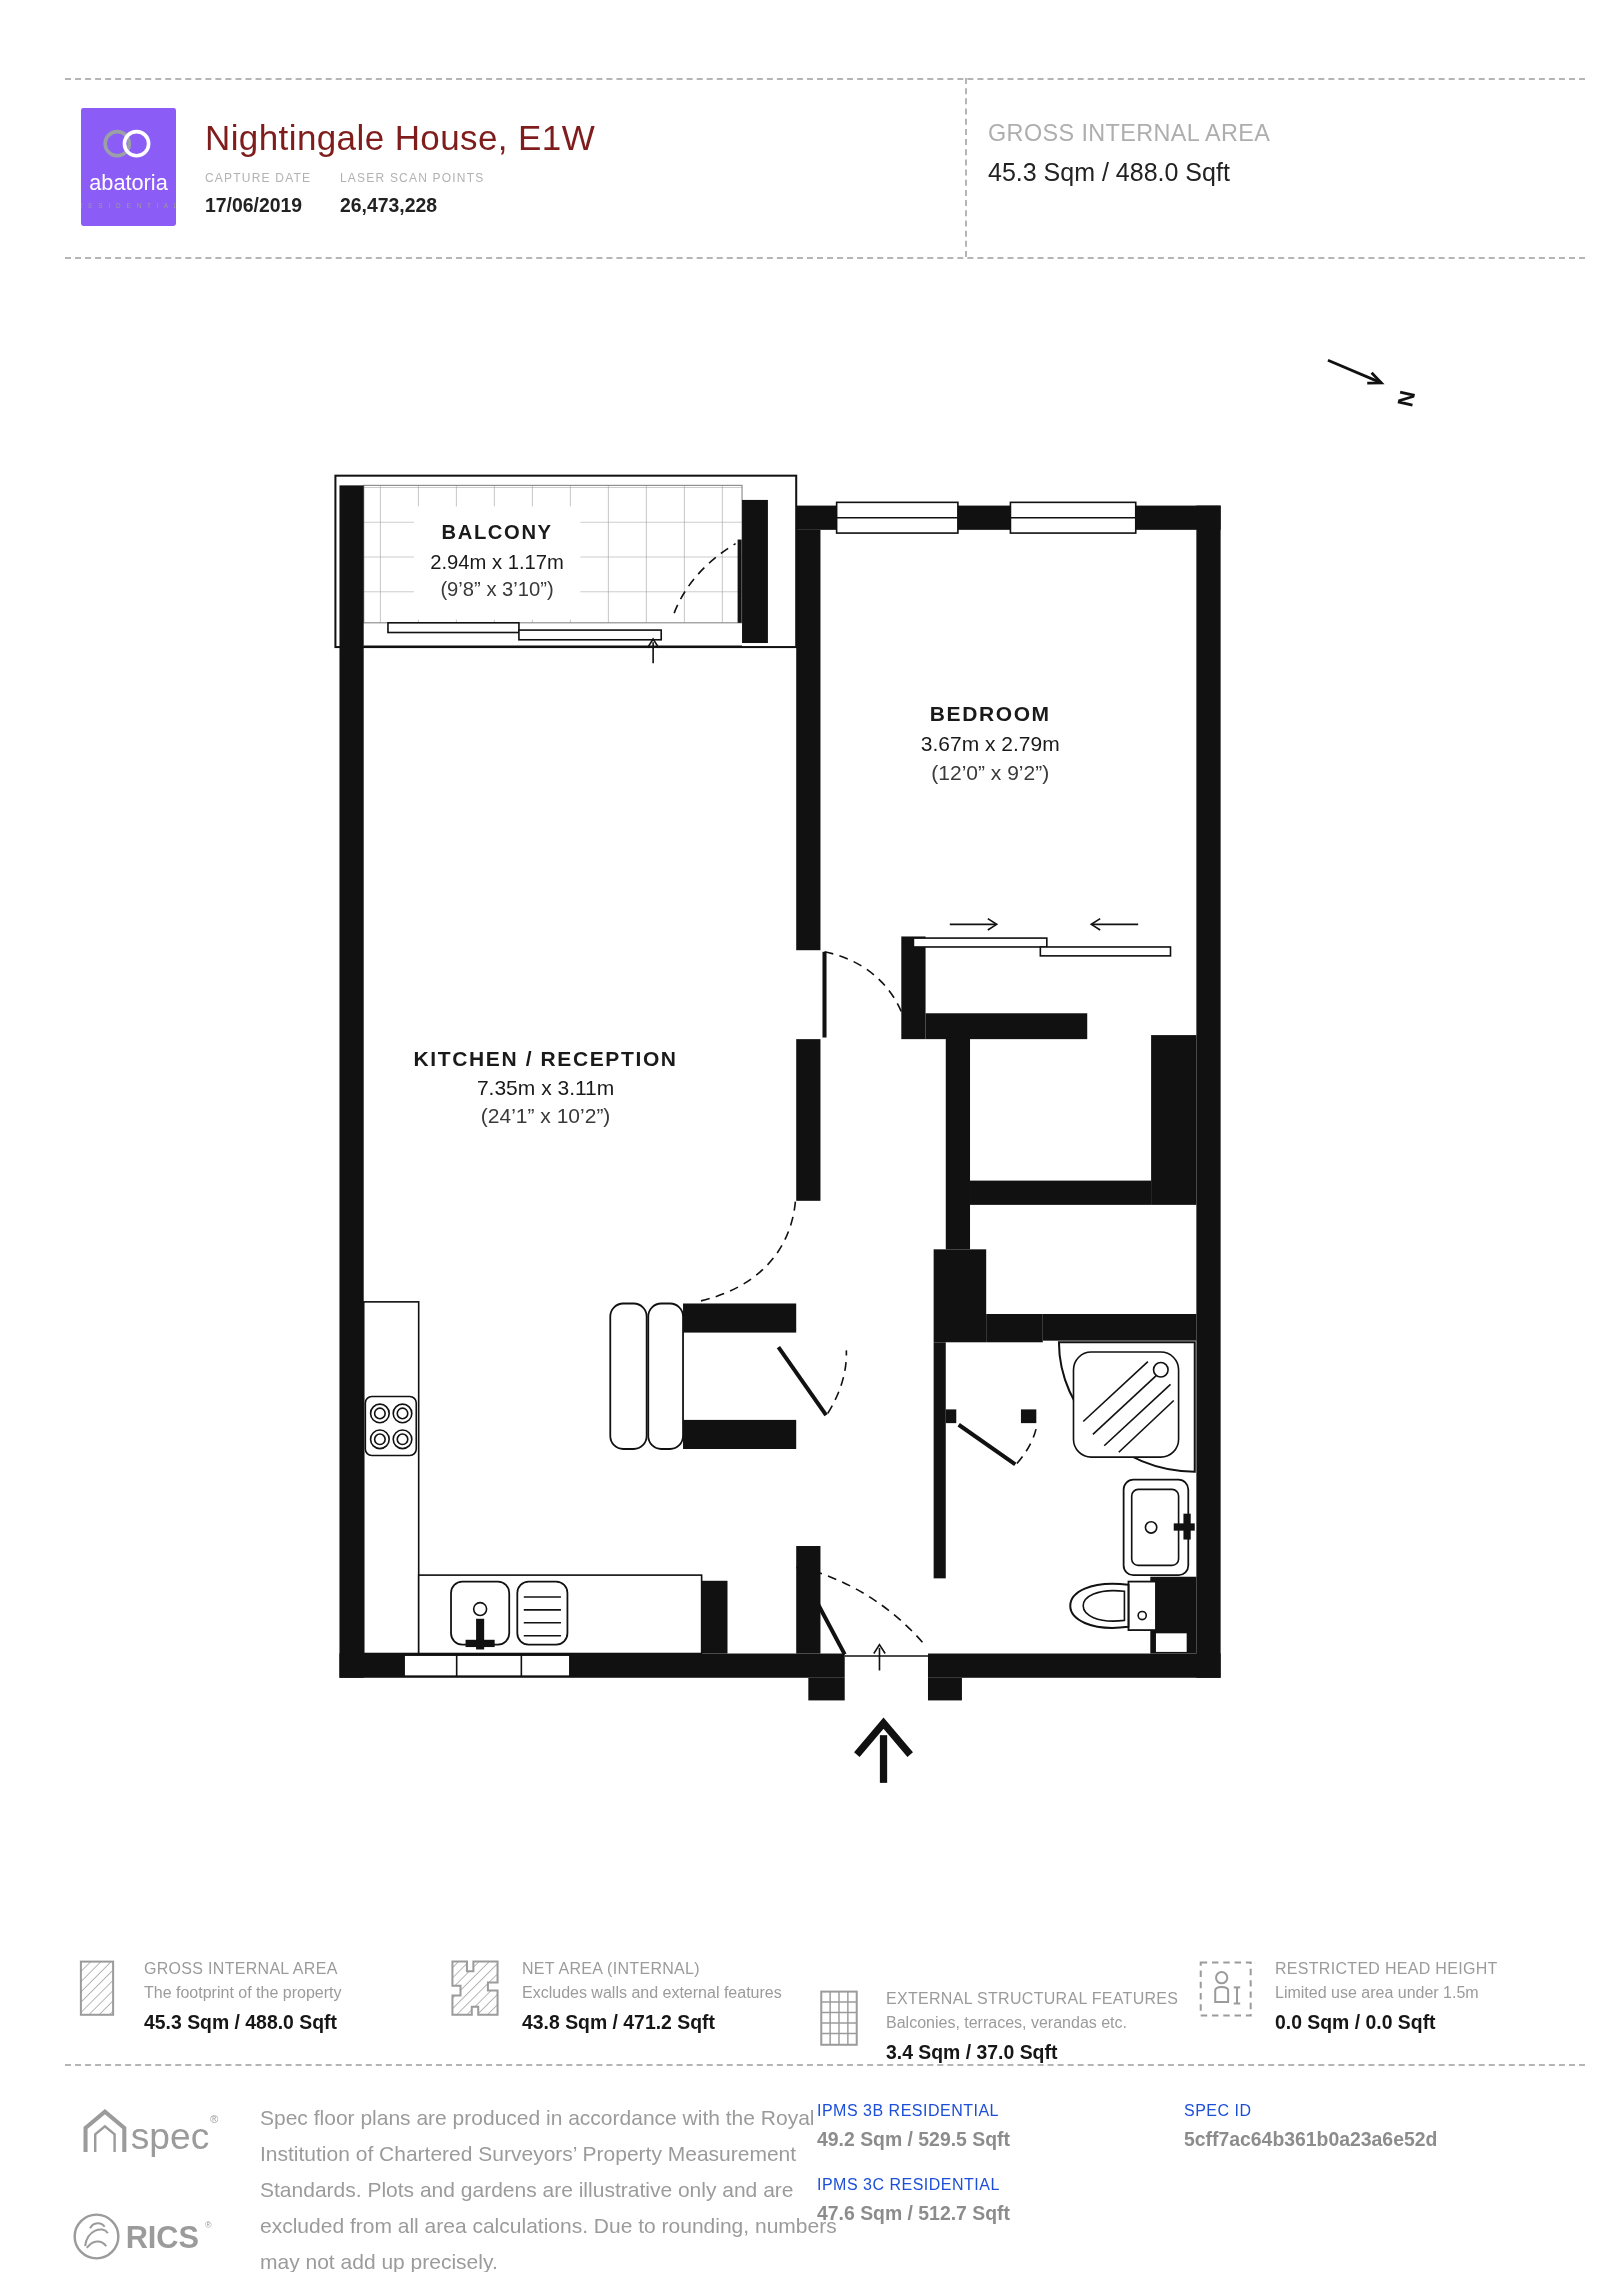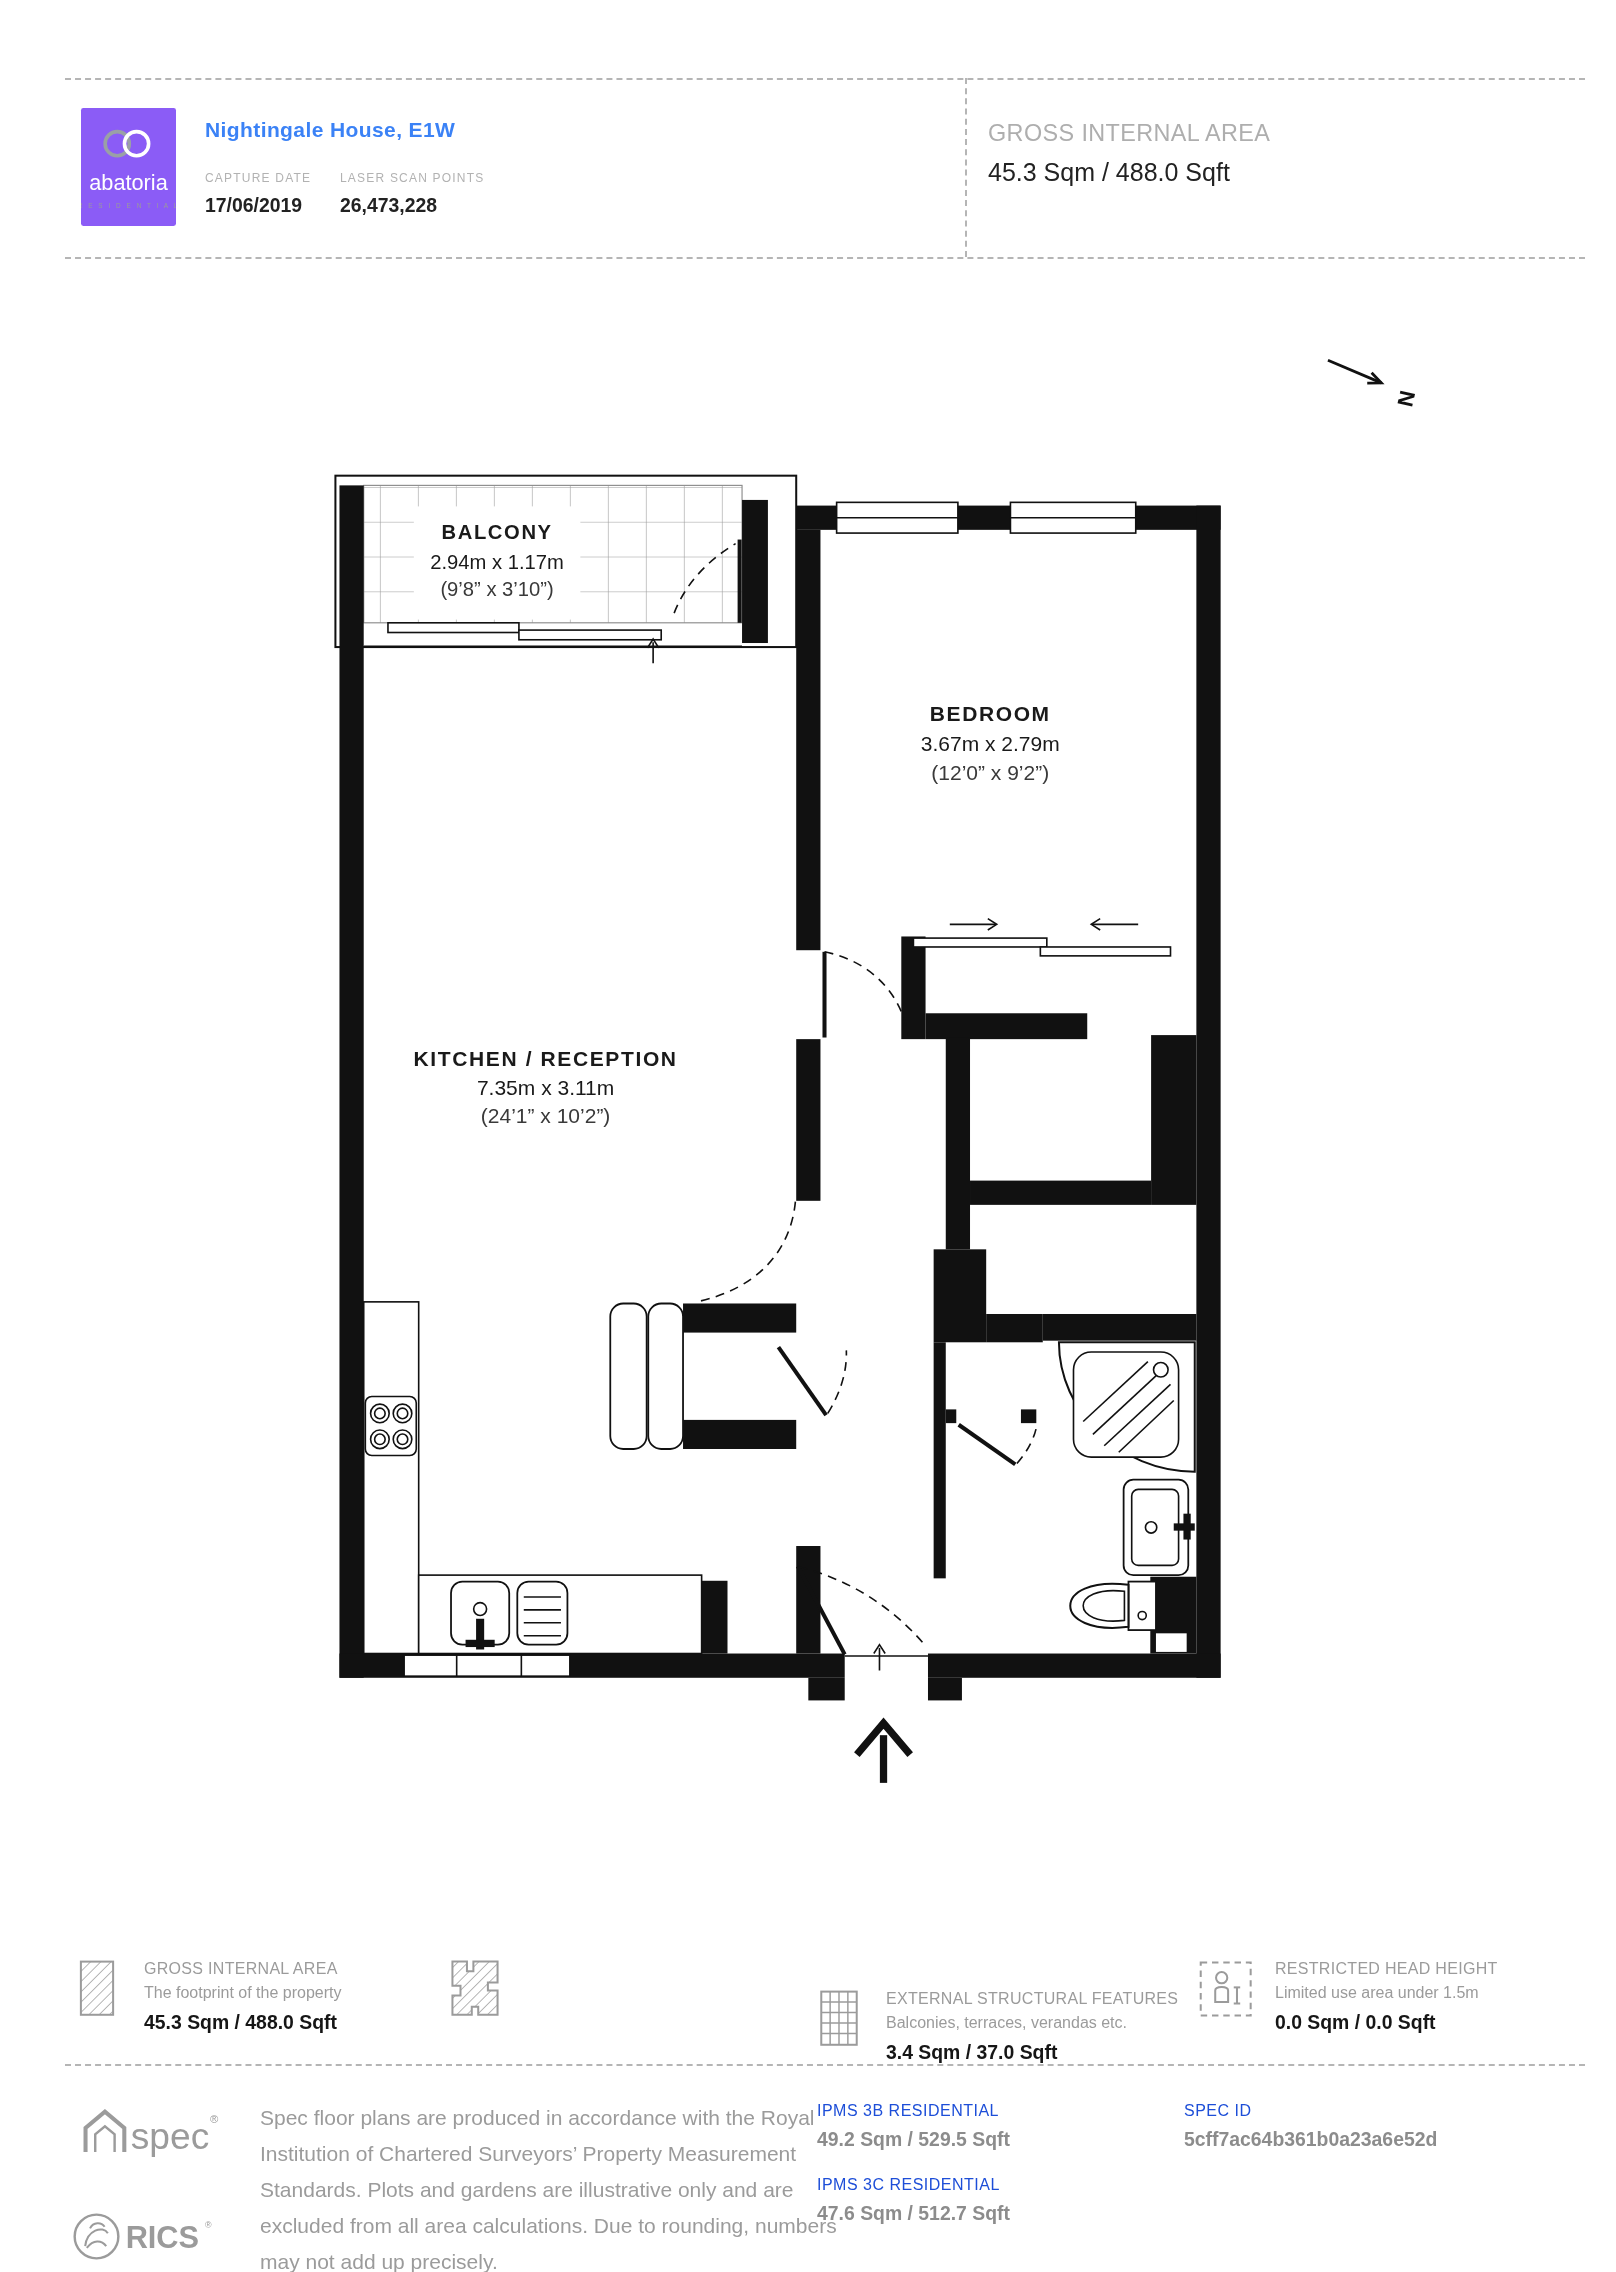--- a/index.html
+++ b/index.html
@@ -2,21 +2,21 @@
 <html style="font-size:13px"><head>
 <meta charset="utf-8">
 <style>
   html,body{margin:0;padding:0;background:#e8e8e8;}
   .page{position:relative;width:1617px;height:2273px;background:#ffffff;overflow:hidden;
         font-family:"Liberation Sans", sans-serif;color:#1a1a1a;}
   .abs{position:absolute;}
   .dash-h{position:absolute;height:0;border-top:2.4px dashed #b5b5b5;}
   .dash-v{position:absolute;width:0;border-left:2.4px dashed #b5b5b5;}
   .logo-box{position:absolute;left:81px;top:108px;width:95px;height:118px;background:#8b5cf6;border-radius:2.4px;}
-  .hd-title{position:absolute;left:205px;top:118px;font-size:21px;font-weight:bold;letter-spacing:0.4px;color:#3b82f6;}
+  .hd-title{position:absolute;left:205px;top:118px;font-size:35px;font-weight:normal;letter-spacing:0.4px;color:#7f1d1d;}
   .hd-label{position:absolute;font-size:12px;letter-spacing:1.2px;color:#b2b2b2;font-weight:500;}
   .hd-value{position:absolute;font-size:19.4px;font-weight:bold;color:#222;}
   .gia-label{position:absolute;left:988px;top:120px;font-size:23.4px;color:#aeaeae;letter-spacing:0.4px;}
   .gia-value{position:absolute;left:988px;top:158px;font-size:25px;color:#222;}
   .floorplan-svg{position:absolute;left:307px;top:449px;}
   .legend-item{position:absolute;top:1960px;display:flex;gap:21px;}
   .legend-text .t1{font-size:16px;color:#9b9b9b;letter-spacing:0.3px;}
   .legend-text .t2{font-size:16px;color:#9b9b9b;margin-top:5.7px;}
   .legend-text .t3{font-size:19.4px;color:#161616;font-weight:bold;margin-top:9.7px;}
   .foot-disclaimer{position:absolute;left:260px;top:2100px;width:595px;font-size:21px;line-height:36px;color:#9b9b9b;}
@@ -255,20 +255,25 @@
 
   <div class="legend-item" style="left:449px;">
     <svg width="52" height="58" viewBox="0 0 64 72">
       <defs>
         <pattern id="hatch2" width="9" height="9" patternUnits="userSpaceOnUse" patternTransform="rotate(45)">
           <line x1="0" y1="0" x2="0" y2="9" stroke="#a5a5a5" stroke-width="2"></line>
         </pattern>
       </defs>
       <path d="M4 2 h18 v12 h8 v-12 h30 v26 h-12 v10 h12 v30 h-24 v-10 h-8 v10 H4 v-24 h10 v-12 H4 Z" fill="url(#hatch2)" stroke="#9b9b9b" stroke-width="2.5"></path>
     </svg>
+    <div class="legend-text">
+      <div class="t1">NET AREA (INTERNAL)</div>
+      <div class="t2">Excludes walls and external features</div>
+      <div class="t3">43.8 Sqm / 471.2 Sqft</div>
+    </div>
   </div>
 
   <div class="legend-item" style="left:813px;margin-top:30px;">
     <svg width="52" height="58" viewBox="0 0 64 72">
       <rect x="10" y="2" width="44" height="66" fill="none" stroke="#9b9b9b" stroke-width="2.5"></rect>
       <g stroke="#9b9b9b" stroke-width="1.8">
         <line x1="21" y1="2" x2="21" y2="68"></line>
           <line x1="32" y1="2" x2="32" y2="68"></line>
           <line x1="43" y1="2" x2="43" y2="68"></line>
         <line x1="10" y1="15" x2="54" y2="15"></line>

